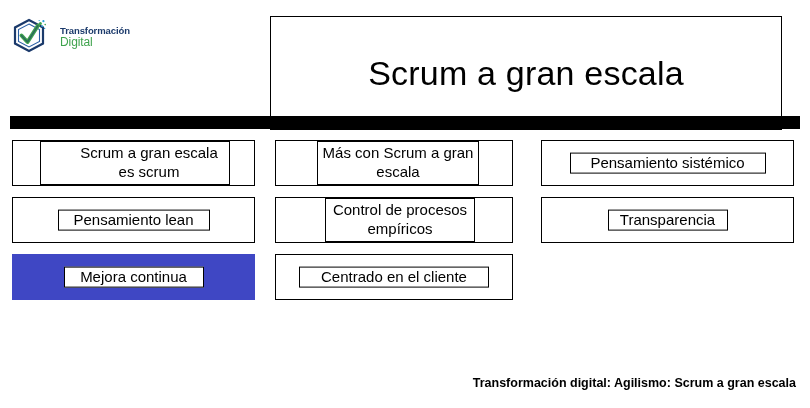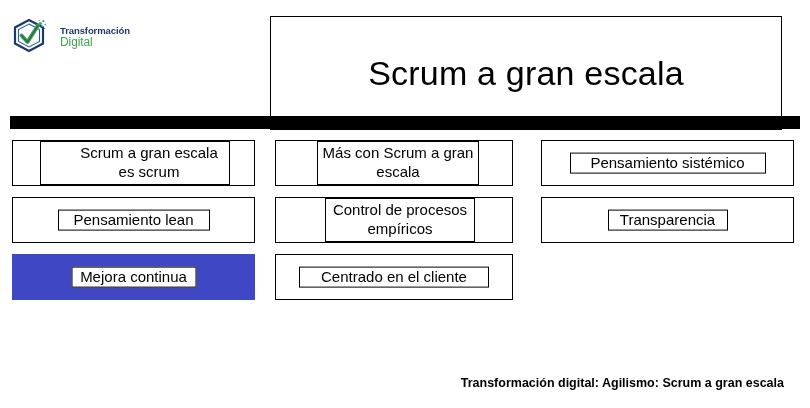--- a/index.html
+++ b/index.html
@@ -128,33 +128,33 @@
     line-height: 1.25;
   }
   .inner.thick {
     border-width: 1px;
     border-bottom-width: 2px;
     border-right-width: 2px;
   }
   
   .w-a { width: 190px; margin-left: 1px; padding-left: 32px; }
   .w-b { width: 152px; }
-  .w-c { width: 125px; }
+  .w-c { width: 140px; }
   .w-d { width: 152px; }
   .w-e { width: 162px; margin-left: 4px; }
   .w-f { width: 150px; margin-left: 6px; }
   .w-g { width: 190px; }
   .w-h { width: 196px; margin-left: 0px; }
   .w-i { width: 120px; }
   .w-j { width: 200px; margin-left: 2px; }
 
   
   .footer {
     position: absolute;
-    right: 26px;
+    right: 14px;
     top: 376px;
     font-size: 12.5px;
     font-weight: bold;
     color: #000000;
   }
 </style>
 </head>
 <body>
 
 <div class="logo-block">

